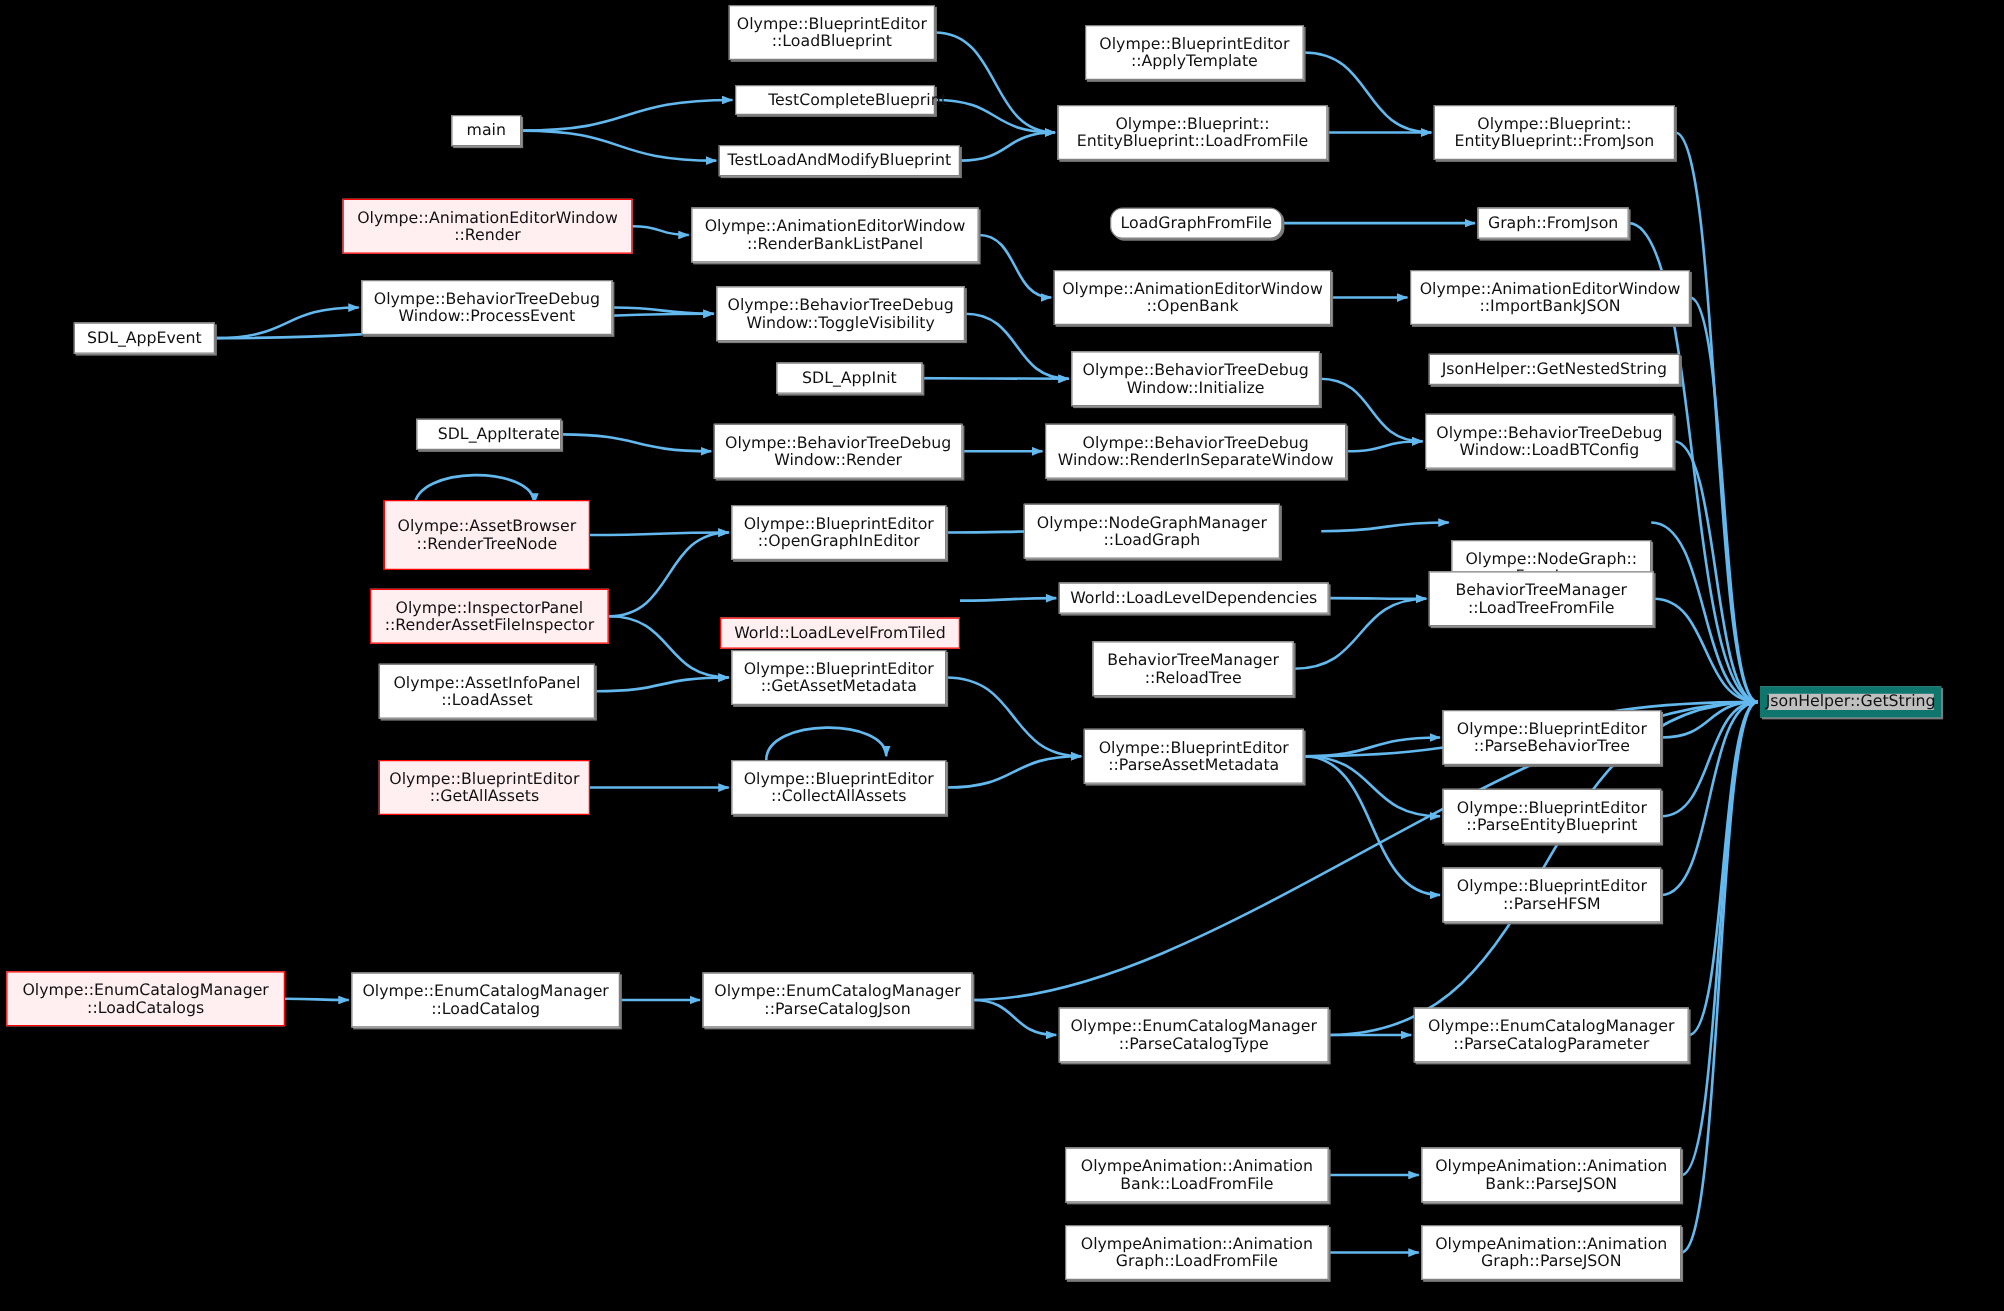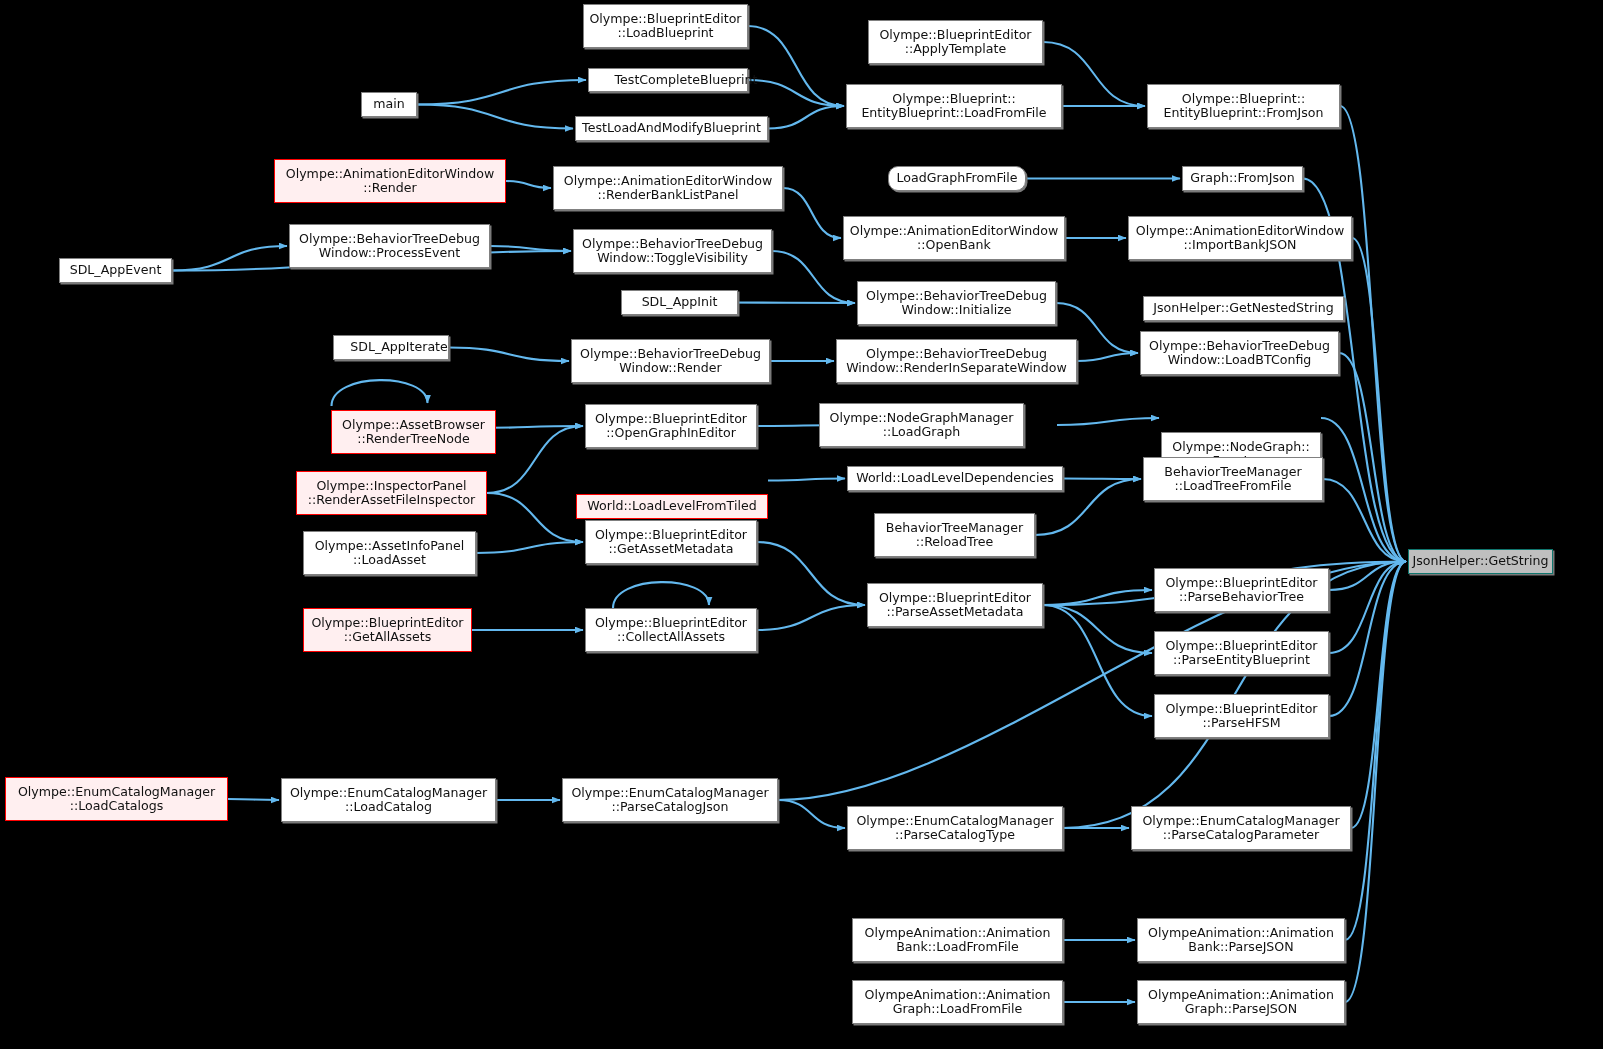--- a/index.html
+++ b/index.html
@@ -6,21 +6,21 @@
   #stage{position:relative;width:1603px;height:1049px;background:#000;overflow:hidden;
          font-family:"DejaVu Sans","Liberation Sans",sans-serif;}
   #edges{position:absolute;left:0;top:0;width:1603px;height:1049px;}
   .node{position:absolute;box-sizing:border-box;display:flex;align-items:center;
         justify-content:center;text-align:center;line-height:1.12;
         font-size:12.6px;color:#111;background:#ffffff;
         border:1px solid #808080;
         box-shadow:1.5px 1.5px 0 0 #7a7a7a;
         padding:1px 4px;white-space:pre;}
   .node.hl{background:#ffeff0;border:1.6px solid #ff0000;box-shadow:none;}
-  .node.target{background:#bfbfbf;border:1px solid #0f766e;box-shadow:1.5px 1.5px 0 0 #7a7a7a;}
+  .node.target{background:#bfbfbf;border:6px solid #0f766e;box-shadow:1.5px 1.5px 0 0 #7a7a7a;}
 </style>
 </head>
 <body>
 
 <div id="stage">
   <svg id="edges" viewBox="0 0 1603 1049" preserveAspectRatio="none">
     <defs>
       <marker id="ah" markerWidth="9" markerHeight="7" refX="8.4" refY="3.5" orient="auto" markerUnits="userSpaceOnUse">
         <path d="M0,0 L9,3.5 L0,7 z" fill="#63b8ee"></path>
       </marker>
@@ -109,29 +109,29 @@
       <div class="node" style="left: 573px; top: 229px; width: 199px; height: 44px;">Olympe::BehaviorTreeDebug
 Window::ToggleVisibility</div>
       <div class="node" style="left: 843px; top: 216px; width: 222px; height: 44px;">Olympe::AnimationEditorWindow
 ::OpenBank</div>
       <div class="node" style="left: 1128px; top: 216px; width: 224px; height: 44px;">Olympe::AnimationEditorWindow
 ::ImportBankJSON</div>
       <div class="node" style="left: 59px; top: 258px; width: 113px; height: 25px;">SDL_AppEvent</div>
       <div class="node" style="left: 621px; top: 290px; width: 117px; height: 25px;">SDL_AppInit</div>
       <div class="node" style="left: 857px; top: 281px; width: 199px; height: 44px;">Olympe::BehaviorTreeDebug
 Window::Initialize</div>
-      <div class="node" style="left: 1143px; top: 283px; width: 201px; height: 25px; margin-top: 13px;">JsonHelper::GetNestedString</div>
+      <div class="node" style="left: 1143px; top: 283px; width: 201px; height: 25px;">JsonHelper::GetNestedString</div>
       <div class="node" style="left: 333px; top: 335px; width: 116px; height: 25px; padding-left: 20px;">SDL_AppIterate</div>
       <div class="node" style="left: 571px; top: 339px; width: 199px; height: 44px;">Olympe::BehaviorTreeDebug
 Window::Render</div>
       <div class="node" style="left: 836px; top: 339px; width: 241px; height: 44px;">Olympe::BehaviorTreeDebug
 Window::RenderInSeparateWindow</div>
       <div class="node" style="left: 1140px; top: 331px; width: 199px; height: 44px;">Olympe::BehaviorTreeDebug
 Window::LoadBTConfig</div>
-      <div class="node hl" style="left: 307px; top: 410px; width: 165px; height: 44px; margin-left: 24px;">Olympe::AssetBrowser
+      <div class="node hl" style="left: 307px; top: 400px; width: 165px; height: 56px;">Olympe::AssetBrowser
 ::RenderTreeNode</div>
       <div class="node" style="left: 585px; top: 404px; width: 172px; height: 44px;">Olympe::BlueprintEditor
 ::OpenGraphInEditor</div>
       <div class="node" style="left: 819px; top: 403px; width: 205px; height: 44px;">Olympe::NodeGraphManager
 ::LoadGraph</div>
       <div class="node" style="left: 1161px; top: 396px; width: 160px; height: 44px; margin-top: 36px;">Olympe::NodeGraph::
 FromJson</div>
       <div class="node hl" style="left: 296px; top: 471px; width: 191px; height: 44px;">Olympe::InspectorPanel
 ::RenderAssetFileInspector</div>
       <div class="node hl" style="left: 576px; top: 494px; width: 192px; height: 25px;">World::LoadLevelFromTiled</div>

